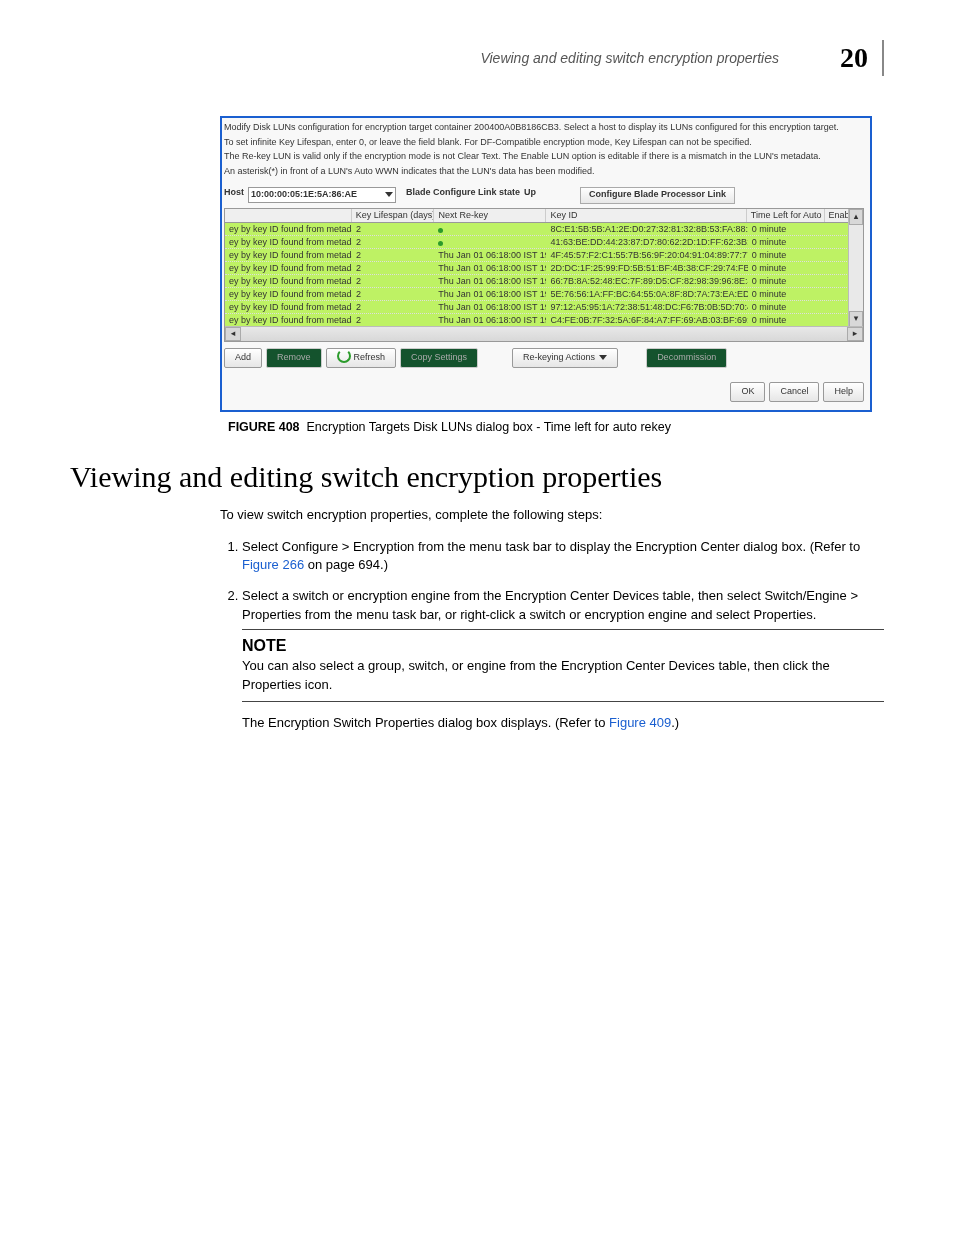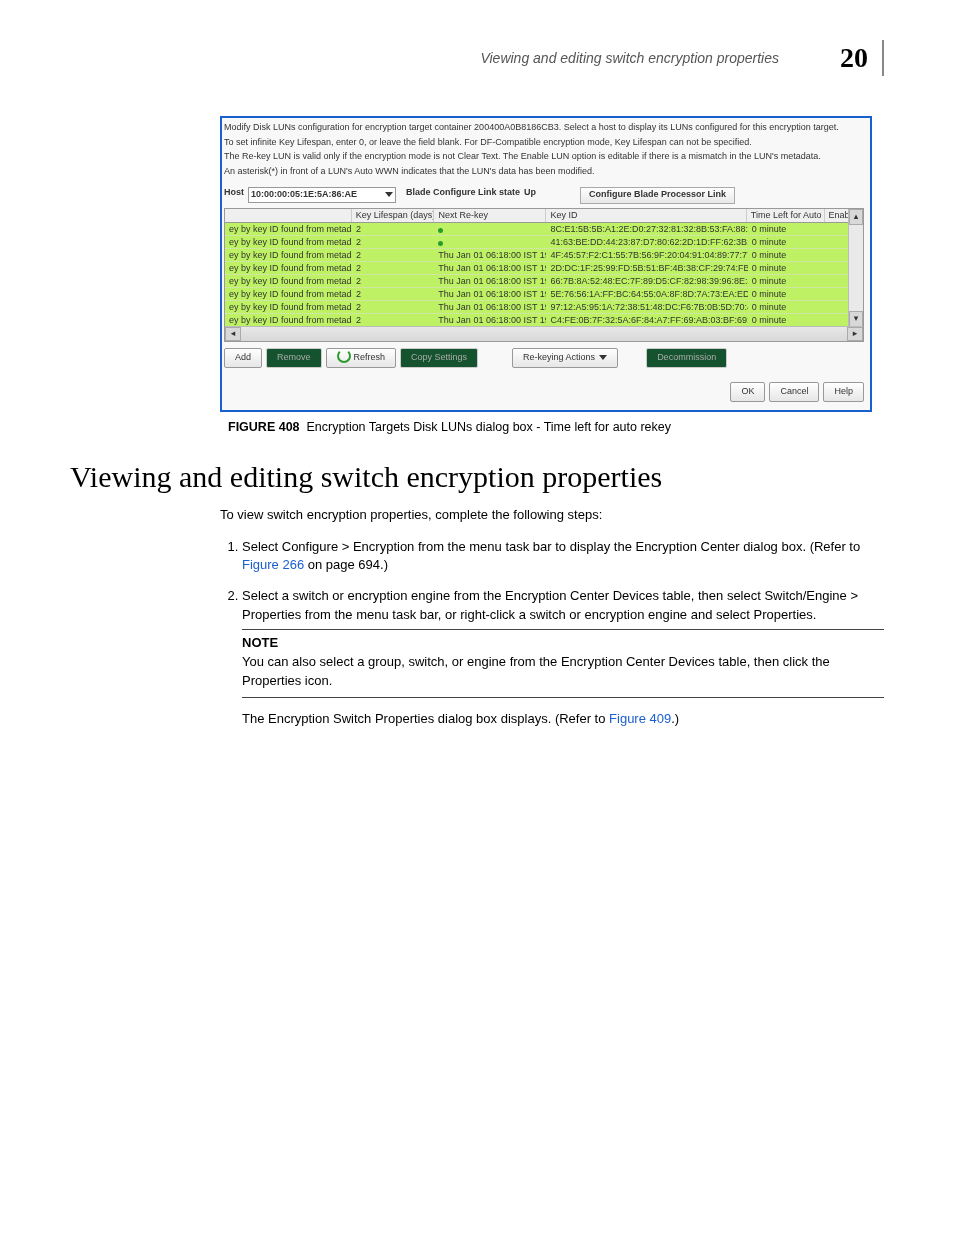--- a/index.html
+++ b/index.html
@@ -185,21 +185,21 @@
   ol.steps li { margin-bottom: 12px; }
   .link { color: #1a5fd0; }
   .note-rule {
     margin-left:150px;
     border-top:1px solid #444;
     border-bottom:1px solid #444;
     padding:4px 0 6px 0;
     margin-top:4px;
     margin-bottom:12px;
   }
-  .note-head {font-weight:bold;font-size:13px;}
+  .note-head {font-weight:bold;font-size:16px;}
   .note-body {font-size:13px;line-height:1.45;}
   .bold { font-weight:normal; }
   .tight { margin-bottom:2px; }
 </style>
 </head>
 <body>
 
 <div class="page-header">
   <span>Viewing and editing switch encryption properties</span>
   <span class="chapter-block">

